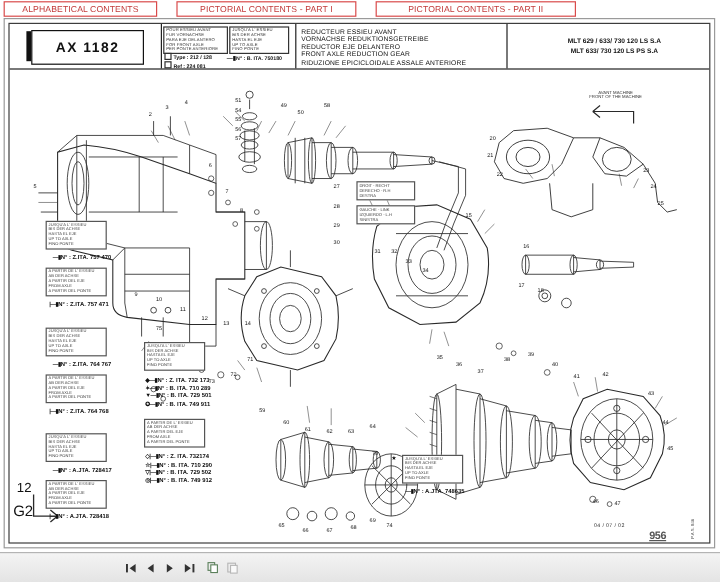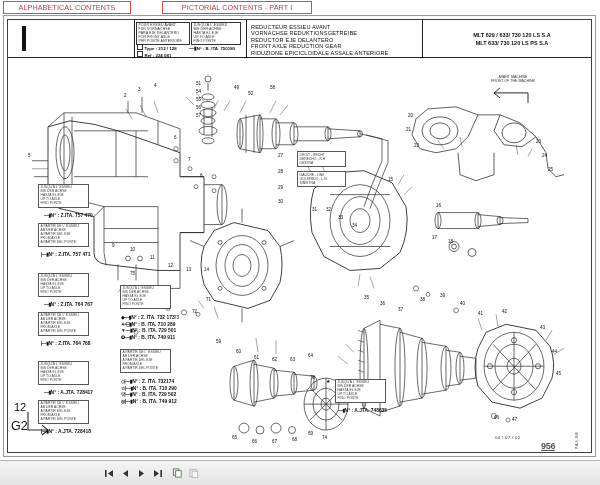--- a/index.html
+++ b/index.html
@@ -5,21 +5,21 @@
   html,body{margin:0;padding:0;background:#ffffff;}
   body{width:600px;height:485px;overflow:hidden;font-family:"Liberation Sans",sans-serif;}
   #app{position:relative;width:600px;height:485px;background:#fff;}
 
   
   .tabstrip{position:absolute;left:0;top:0;width:600px;height:14px;}
   .tab{position:absolute;top:1px;height:11px;border:1px solid #d94b4b;color:#c23b3b;
        background:#fff;font-size:7.2px;line-height:11px;text-align:center;white-space:nowrap;
        letter-spacing:.1px;}
   .tab.t1{left:3px;width:126px;}
-  .tab.t2{left:162px;width:148px;}
+  .tab.t2{left:147px;width:148px;}
   .tab.t3{left:313px;width:165px;}
 
   
   .sheet{position:absolute;left:3px;top:15px;width:591px;height:440px;background:#fff;
          border:1px solid #9a9a9a;}
   .sheet .inner{position:absolute;left:3px;top:3px;right:3px;bottom:3px;border:1px solid #3d3d3d;}
 
   
   .hdr{position:absolute;left:0;top:0;right:0;height:37px;border-bottom:1.4px solid #222;}
   .hdr .vsep{position:absolute;top:0;bottom:0;width:0;border-left:1.2px solid #222;}
@@ -83,31 +83,35 @@
   .zoomtxt{font-size:7.4px;color:#222;margin-left:3px;}
 </style>
 </head>
 <body>
 
 <div id="app">
 
   <div class="tabstrip">
     <div class="tab t1">ALPHABETICAL CONTENTS</div>
     <div class="tab t2">PICTORIAL CONTENTS - PART I</div>
+    <div class="tab t3">PICTORIAL CONTENTS - PART II</div>
   </div>
 
   <div class="sheet">
     <div class="inner">
 
       <div class="hdr">
         <div class="vsep" style="left:126px;"></div>
         <div class="vsep" style="left:238px;"></div>
         <div class="vsep" style="left:414px;"></div>
 
         <div class="axbar"></div>
+        <div class="axbox">
+          <span>AX 1182</span>
+        </div>
 
         <div class="minibox" style="left:128px;top:2px;width:52px;height:21px;">
           <div class="ln">POUR ESSIEU AVANT</div>
           <div class="ln">FUR VORNACHSE</div>
           <div class="ln">PARA EJE DELANTERO</div>
           <div class="ln">FOR FRONT AXLE</div>
           <div class="ln">PER PONTE ANTERIORE</div>
         </div>
         <div style="position:absolute;left:129px;top:24px;">
           <div class="typeline">

